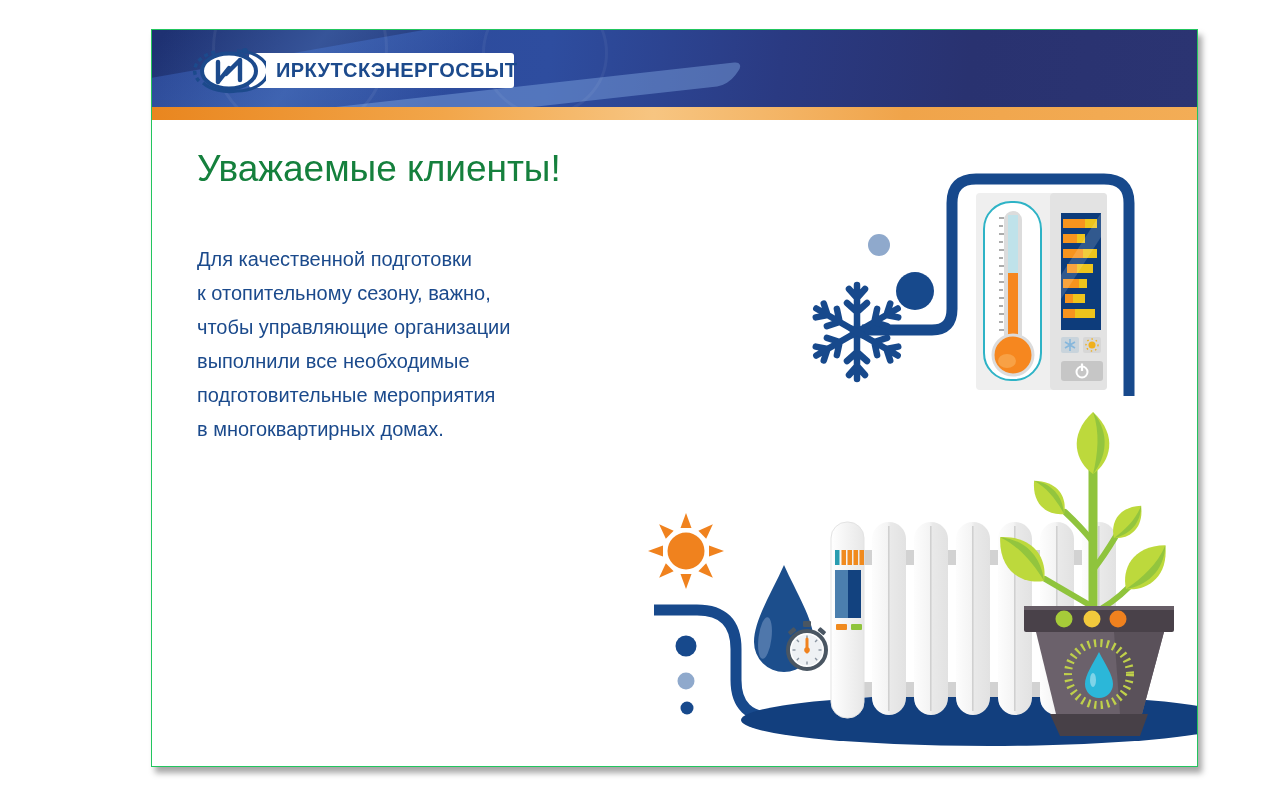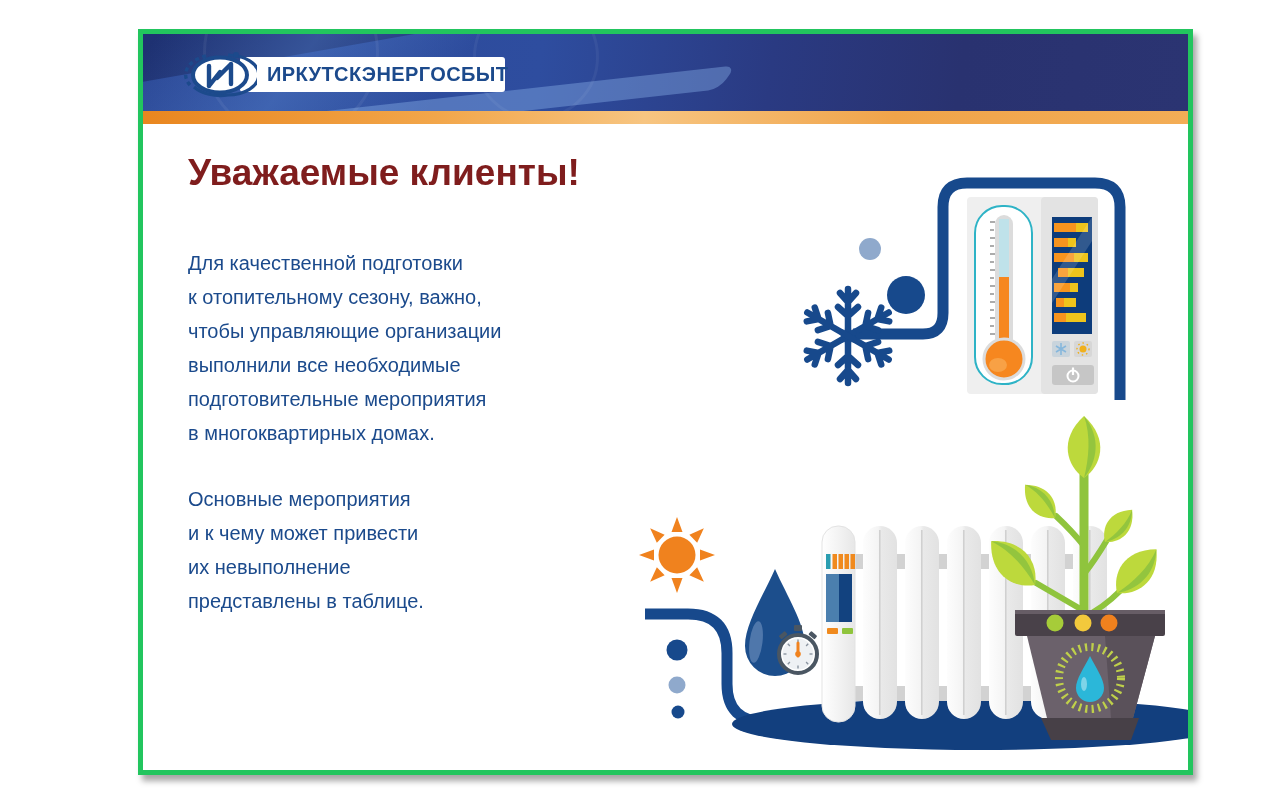--- a/index.html
+++ b/index.html
@@ -1,18 +1,18 @@
 <!DOCTYPE html>
 <html><head>
 <meta charset="utf-8">
 <style>
   html,body{margin:0;padding:0;width:1280px;height:800px;background:#ffffff;overflow:hidden;
     font-family:"Liberation Sans","DejaVu Sans",sans-serif;}
-  .slide{position:absolute;left:138px;top:29px;width:1045px;height:736px;background:#ffffff;
-    border:5px solid #22c55e;box-shadow:4px 6px 6px rgba(0,0,0,0.35);overflow:hidden;}
+  .slide{position:absolute;left:151px;top:29px;width:1045px;height:736px;background:#ffffff;
+    border:1px solid #22c55e;box-shadow:4px 6px 6px rgba(0,0,0,0.35);overflow:hidden;}
   
   .band{position:absolute;left:0;top:0;width:100%;height:77px;overflow:hidden;
     background:linear-gradient(97deg,#2b4896 0%,#2e4d9f 38%,#2a3a82 60%,#293270 78%,#2b3472 100%);}
   .band .streak1{position:absolute;left:-60px;top:-10px;width:460px;height:120%;
     background:linear-gradient(100deg,rgba(90,140,215,0) 12%,rgba(98,148,222,0.35) 46%,rgba(90,140,215,0) 80%);
     transform:skewX(-28deg);}
   .band .streak2{position:absolute;left:40px;bottom:-10px;width:520px;height:24px;
     background:rgba(140,180,235,0.40);transform:skewX(-40deg) rotate(-7deg);border-radius:10px;}
   .band .darkcorner{position:absolute;left:-70px;top:-34px;width:360px;height:62px;
     background:rgba(15,22,70,0.45);transform:rotate(-10deg);}
@@ -21,21 +21,21 @@
   .band .globe2{position:absolute;left:330px;top:-40px;width:120px;height:120px;border-radius:50%;
     border:3px solid rgba(255,255,255,0.05);}
   .stripe{position:absolute;left:0;top:77px;width:100%;height:13px;
     background:linear-gradient(90deg,#e9861f 0%,#f2a64a 28%,#f7c581 48%,#f0a44a 72%,#f3ad56 100%);}
   
   .logo-box{position:absolute;left:97px;top:23px;width:265px;height:35px;background:#ffffff;border-radius:3px;}
   .logo-emblem{position:absolute;left:40px;top:16px;}
   .logo-text{position:absolute;left:124px;top:24px;width:245px;height:33px;line-height:33px;
     font-size:20px;font-weight:700;letter-spacing:0.4px;color:#1c4a8c;white-space:nowrap;}
   
-  .title{position:absolute;left:45px;top:118px;font-size:37px;font-weight:700;color:#7f1d1d;white-space:nowrap;}
+  .title{position:absolute;left:45px;top:118px;font-size:37px;font-weight:400;color:#15803d;white-space:nowrap;}
   .para{position:absolute;left:45px;width:560px;font-size:20px;line-height:34px;color:#1b4a8c;white-space:pre-line;}
   .para1{top:212px;}
   .para2{top:448px;}
   .art{position:absolute;left:0;top:0;}
 </style>
 </head>
 <body>
 
 <div class="slide">
 
@@ -58,24 +58,20 @@
   </svg>
   <div class="logo-text">ИРКУТСКЭНЕРГОСБЫТ</div>
 
   <div class="title">Уважаемые клиенты!</div>
   <div class="para para1">Для качественной подготовки
 к отопительному сезону, важно,
 чтобы управляющие организации
 выполнили все необходимые
 подготовительные мероприятия
 в многоквартирных домах.</div>
-  <div class="para para2">Основные мероприятия
-и к чему может привести
-их невыполнение
-представлены в таблице.</div>
 
   <svg class="art" width="1045" height="736" viewBox="0 0 1045 736">
     <defs>
       <path id="sf" d="M0,6 L0,-47 M0,-20 L-10,-29 M0,-20 L10,-29 M0,-34 L-8,-43 M0,-34 L8,-43"></path>
       <path id="ray" d="M-5.5,-23 L0,-38 L5.5,-23 Z"></path>
       <g id="leaf">
         <path d="M0,0 C-17,-12 -26,-38 0,-62 C26,-38 17,-12 0,0 Z" fill="#bdd93c"></path>
         <path d="M0,0 C5,-20 7,-42 0,-62 C18,-40 13,-16 0,0 Z" fill="#93c53e"></path>
       </g>
       <linearGradient id="gradFin" x1="0" y1="0" x2="1" y2="0">

